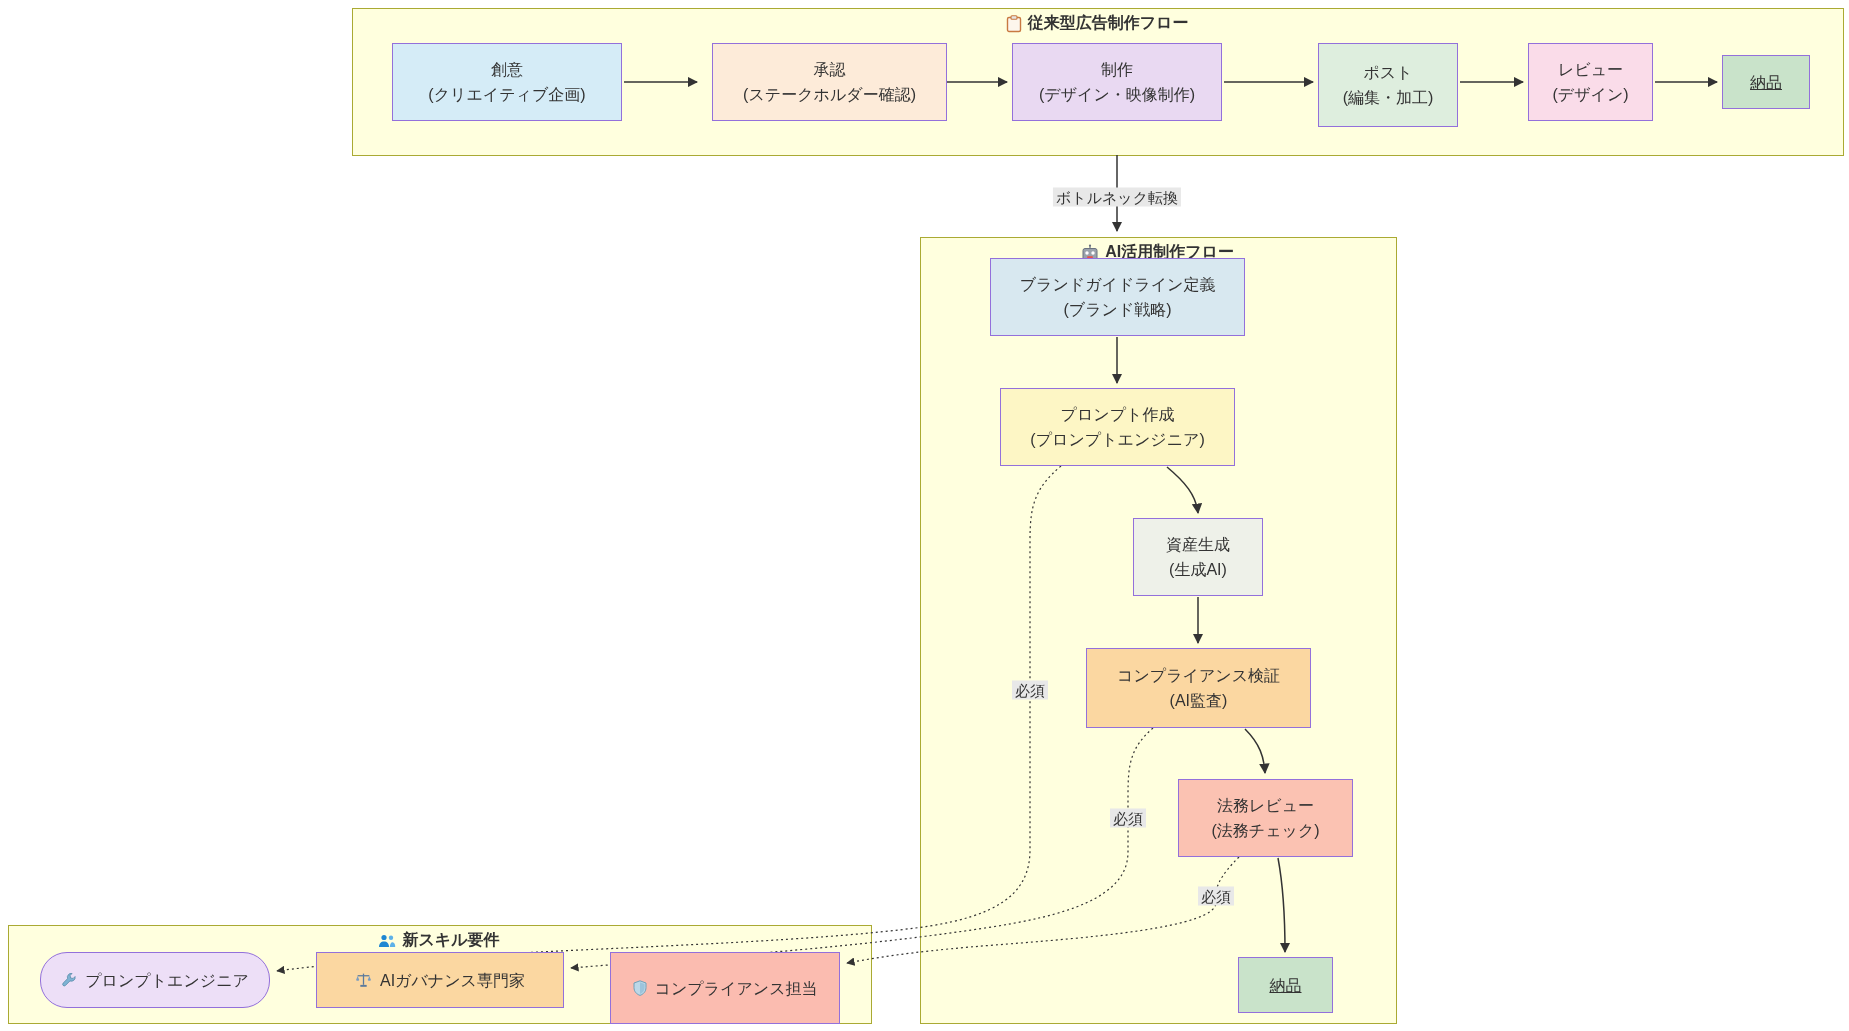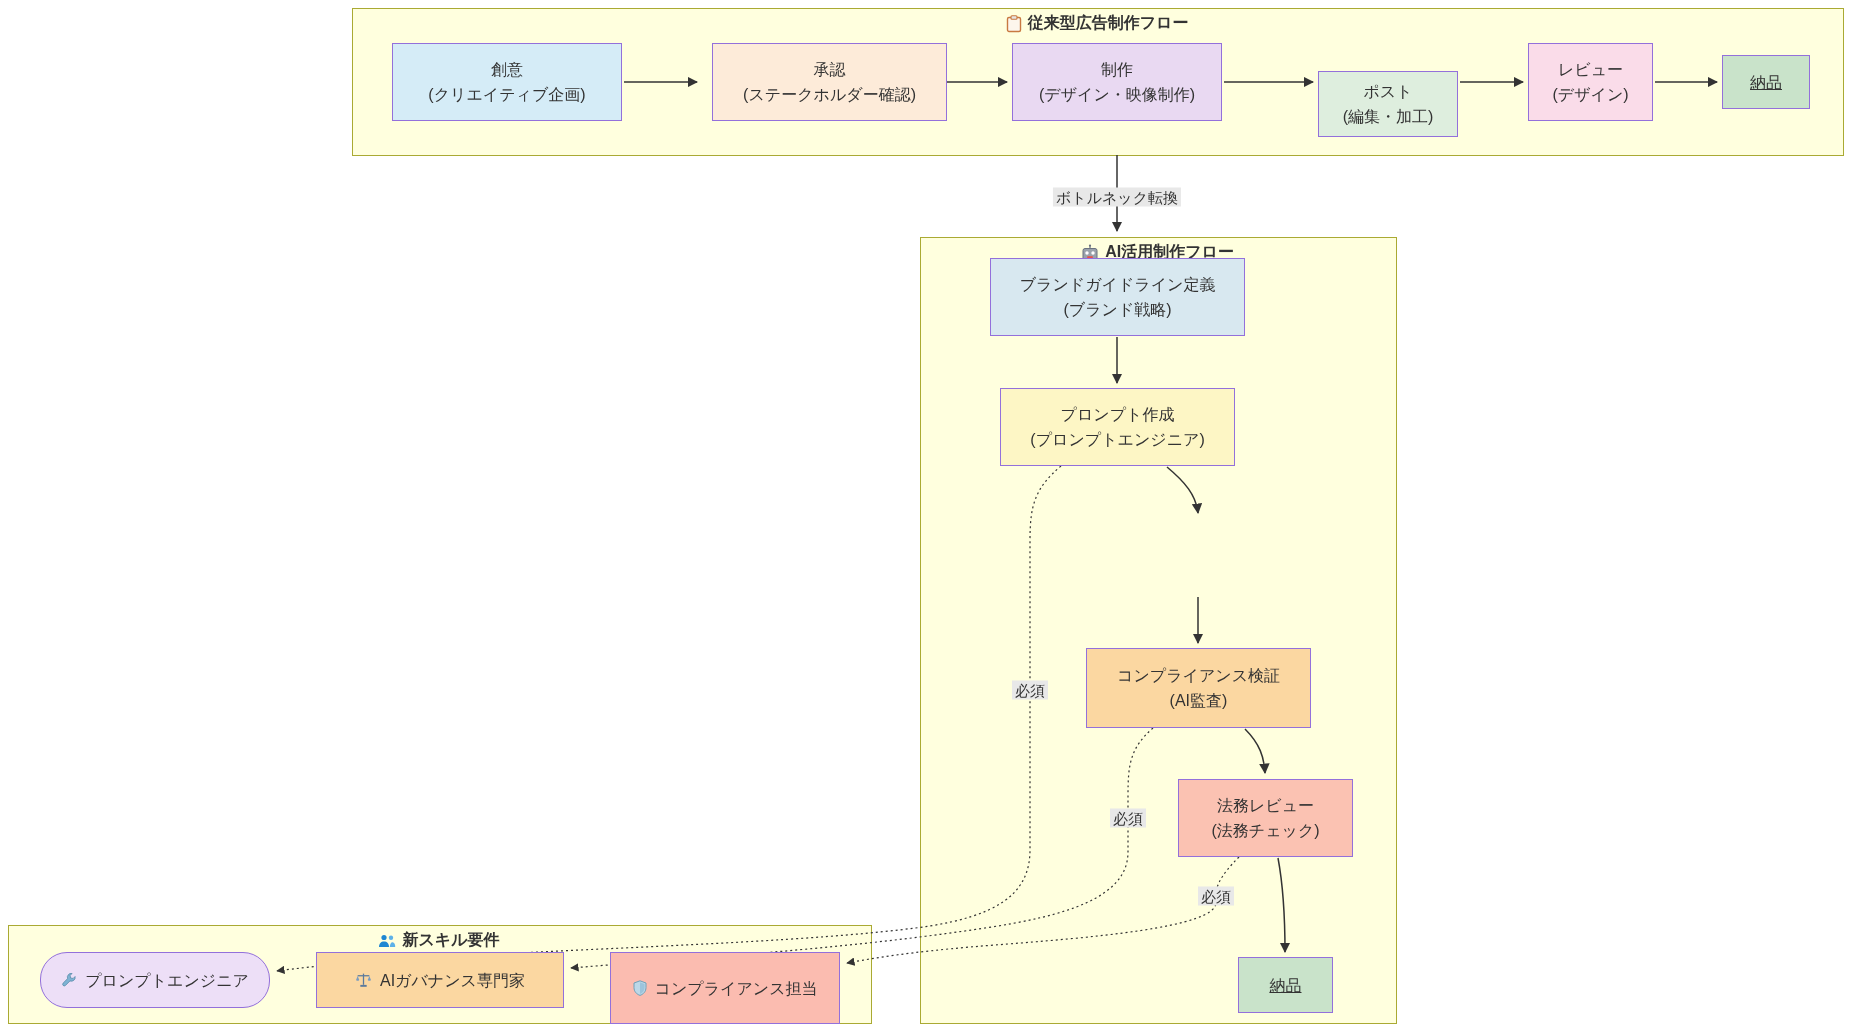--- a/index.html
+++ b/index.html
@@ -94,39 +94,43 @@
     <div>(クリエイティブ企画)</div>
   </div>
   <div class="node c-approval" style="left:712px;top:43px;width:235px;height:78px;">
     <div>承認</div>
     <div>(ステークホルダー確認)</div>
   </div>
   <div class="node c-production" style="left:1012px;top:43px;width:210px;height:78px;">
     <div>制作</div>
     <div>(デザイン・映像制作)</div>
   </div>
-  <div class="node c-post" style="left:1318px;top:43px;width:140px;height:66px;margin-top:28px;">
+  <div class="node c-post" style="left:1318px;top:43px;width:140px;height:84px;">
     <div>ポスト</div>
     <div>(編集・加工)</div>
   </div>
   <div class="node c-review" style="left:1528px;top:43px;width:125px;height:78px;">
     <div>レビュー</div>
     <div>(デザイン)</div>
   </div>
   <div class="node c-delivery" style="left:1722px;top:55px;width:88px;height:54px;">
     <div>納品</div>
   </div>
 
   <div class="node c-brand" style="left:990px;top:258px;width:255px;height:78px;">
     <div>ブランドガイドライン定義</div>
     <div>(ブランド戦略)</div>
   </div>
   <div class="node c-prompt" style="left:1000px;top:388px;width:235px;height:78px;">
     <div>プロンプト作成</div>
     <div>(プロンプトエンジニア)</div>
+  </div>
+  <div class="node c-asset" style="left:1133px;top:518px;width:130px;height:78px;">
+    <div>資産生成</div>
+    <div>(生成AI)</div>
   </div>
   <div class="node c-compliance" style="left:1086px;top:648px;width:225px;height:80px;">
     <div>コンプライアンス検証</div>
     <div>(AI監査)</div>
   </div>
   <div class="node c-legal" style="left:1178px;top:779px;width:175px;height:78px;">
     <div>法務レビュー</div>
     <div>(法務チェック)</div>
   </div>
   <div class="node c-delivery" style="left:1238px;top:957px;width:95px;height:56px;">

